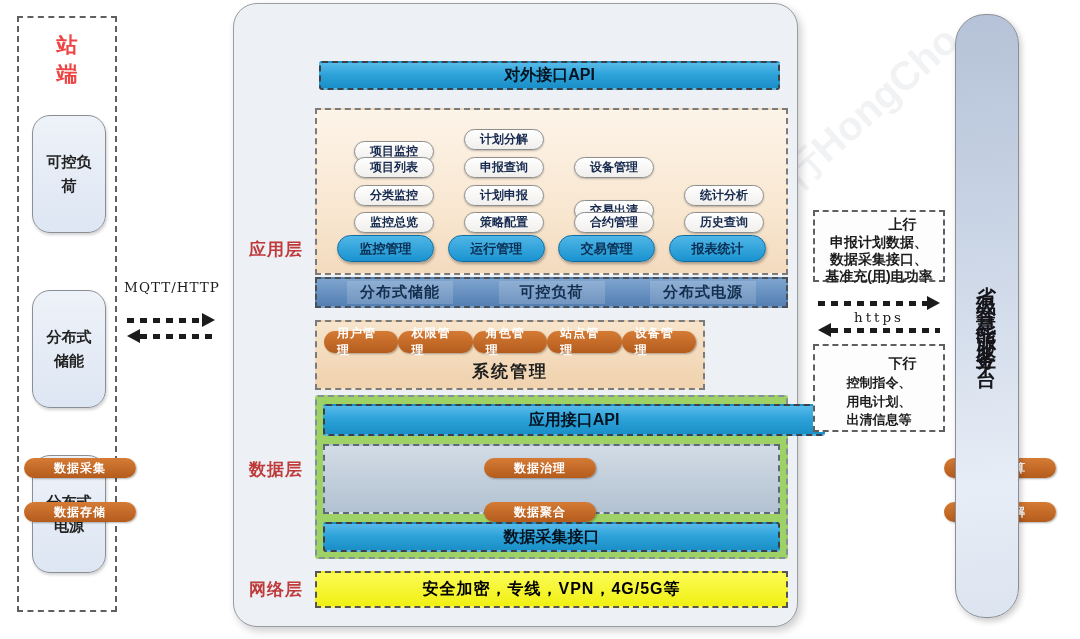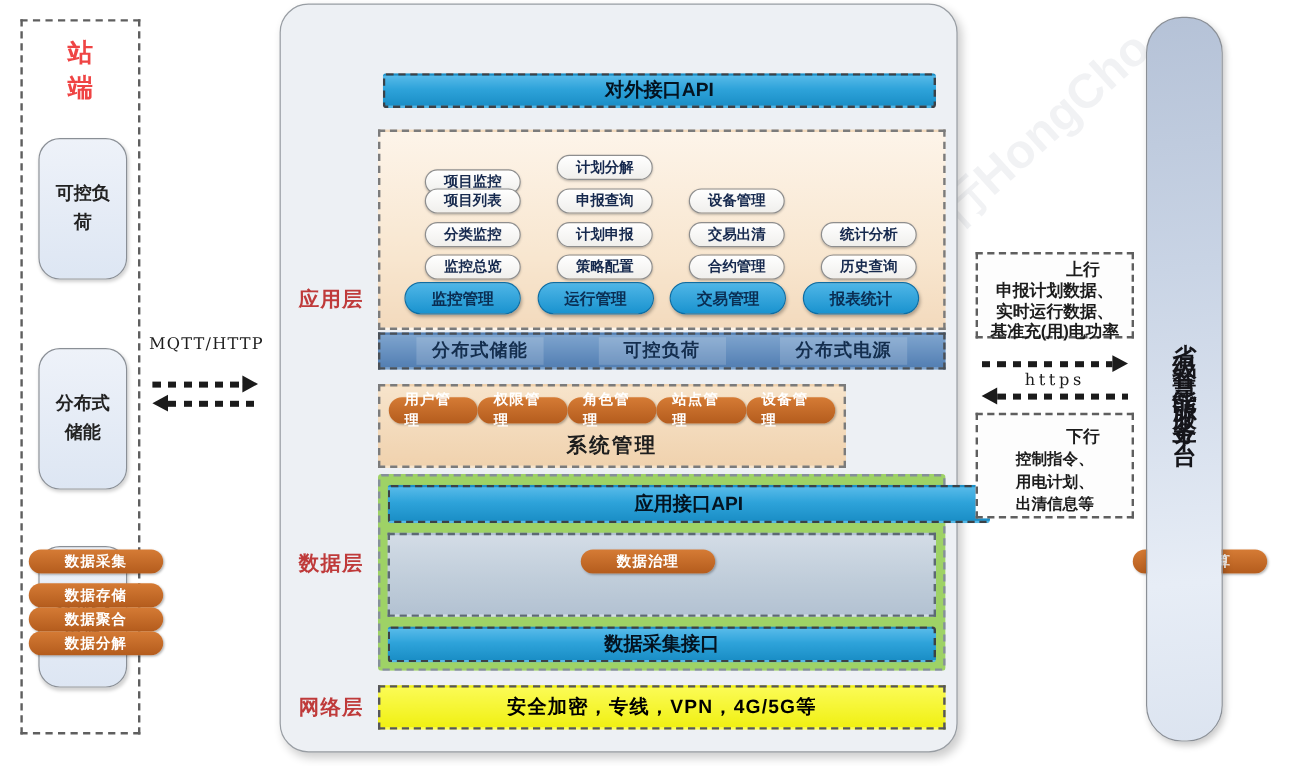--- a/index.html
+++ b/index.html
@@ -135,21 +135,21 @@
   <div class="blue-bar" style="left:319px;top:61px;width:461px;height:29px;font-size:16px;">对外接口API</div>
 
   <div class="app-box" id="app-box">
       <div class="white-pill" style="left: 37px; top: 31px;">项目监控</div>
       <div class="white-pill" style="left: 147px; top: 19px;">计划分解</div>
       <div class="white-pill" style="left: 37px; top: 47px;">项目列表</div>
       <div class="white-pill" style="left: 147px; top: 47px;">申报查询</div>
       <div class="white-pill" style="left: 257px; top: 47px;">设备管理</div>
       <div class="white-pill" style="left: 37px; top: 75px;">分类监控</div>
       <div class="white-pill" style="left: 147px; top: 75px;">计划申报</div>
-      <div class="white-pill" style="left: 257px; top: 75px;">交易出清</div>
+      <div class="white-pill" style="left: 257px; top: 90px;">交易出清</div>
       <div class="white-pill" style="left: 367px; top: 75px;">统计分析</div>
       <div class="white-pill" style="left: 37px; top: 102px;">监控总览</div>
       <div class="white-pill" style="left: 147px; top: 102px;">策略配置</div>
       <div class="white-pill" style="left: 257px; top: 102px; text-align: right;">合约管理</div>
       <div class="white-pill" style="left: 367px; top: 102px;">历史查询</div>
     </div>
   <div class="group-row" id="group-row">
       <div class="blue-pill">监控管理</div>
       <div class="blue-pill">运行管理</div>
       <div class="blue-pill">交易管理</div>
@@ -174,33 +174,33 @@
   </div>
 
   <div class="green-box"></div>
   <div class="blue-bar" style="left:323px;top:404px;width:502px;height:32px;font-size:16px;">应用接口API</div>
   <div class="mid-box"></div>
   <div class="data-row" style="top:458px;" id="data-row1">
       <div class="orange-pill data-pill">数据采集</div>
       <div class="orange-pill data-pill">数据治理</div>
       <div class="orange-pill data-pill">数据计算</div>
     </div>
-  <div class="data-row" style="top:486px;flex-direction:column;" id="data-row2">
+  <div class="data-row" style="top:502px;" id="data-row2">
       <div class="orange-pill data-pill">数据存储</div>
       <div class="orange-pill data-pill">数据聚合</div>
       <div class="orange-pill data-pill">数据分解</div>
     </div>
   <div class="blue-bar" style="left:323px;top:522px;width:457px;height:30px;font-size:16px;">数据采集接口</div>
 
   <div class="yellow-bar">安全加密，专线，VPN，4G/5G等</div>
 
   <div class="note-box" style="top:210px;height:72px;padding-top:3px;">
     <div class="note-title">上行</div>
     <div class="note-line">申报计划数据、</div>
-    <div class="note-line">实时运行数据、</div>
+    <div class="note-line">数据采集接口、</div>
     <div class="note-line">基准充(用)电功率</div>
   </div>
   <div class="darrow r" style="left:818px;top:301px;width:122px;">
       <span class="dline"></span>
     </div>
   <div class="proto-label" style="left:818px;top:309px;width:122px;letter-spacing:3px;">https</div>
   <div class="darrow l" style="left:818px;top:328px;width:122px;">
       <span class="dline"></span>
     </div>
   <div class="note-box" style="top:344px;height:88px;padding-top:7px;">

